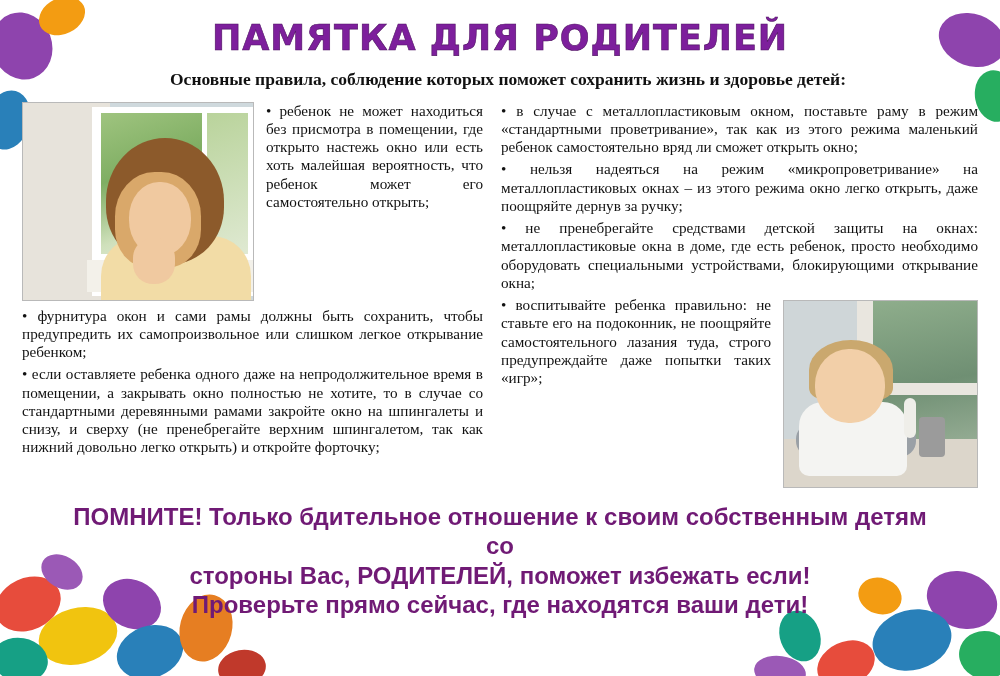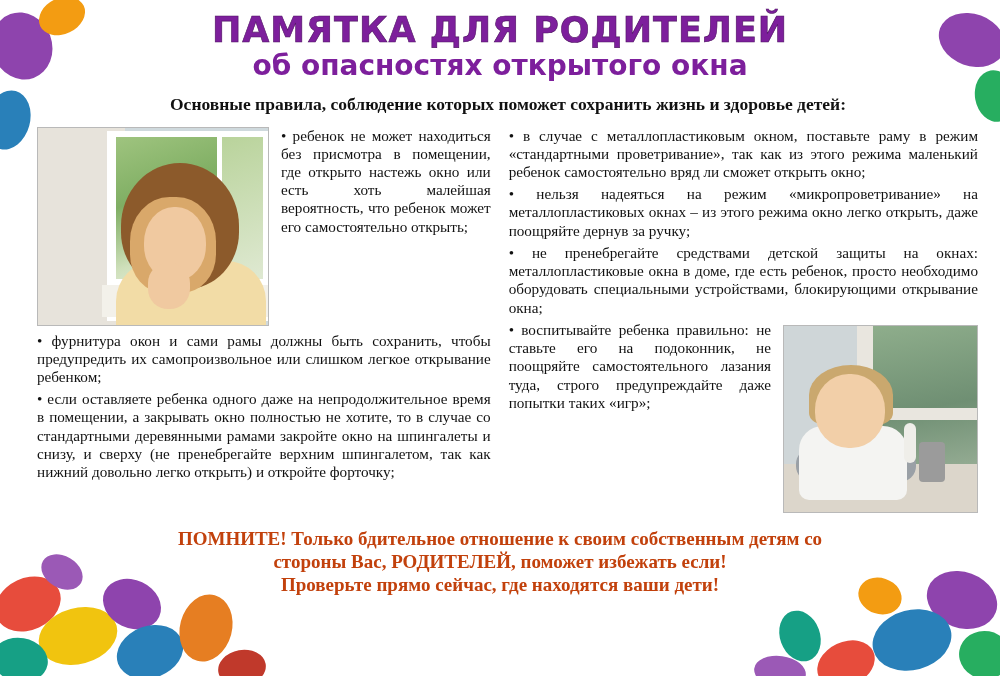--- a/index.html
+++ b/index.html
@@ -24,21 +24,21 @@
     height: 676px;
     pointer-events: none;
     z-index: 0;
   }
 
   
   .header {
     position: relative;
     z-index: 2;
     text-align: center;
-    padding-top: 12px;
+    padding-top: 20px;
   }
   .title-1 {
     font-family: "DejaVu Sans", sans-serif;
     font-weight: bold;
     font-size: 35px;
     letter-spacing: 1px;
     color: #7d1f9c;
     text-transform: uppercase;
     line-height: 1.05;
     -webkit-text-stroke: 0.6px #4d1160;
@@ -66,21 +66,20 @@
     z-index: 2;
     margin-top: 12px;
     padding: 0 22px;
     display: flex;
     gap: 18px;
     align-items: flex-start;
   }
   .col-left {
     width: 462px;
     position: relative;
-    margin-left: 15px;
   }
   .col-right {
     width: 478px;
     position: relative;
   }
 
   .photo {
     border: 1px solid #b9b9b9;
     box-sizing: border-box;
     background: #dfe7ea;
@@ -118,24 +117,24 @@
 
   
   .footer {
     position: relative;
     z-index: 2;
     text-align: center;
     margin-top: 10px;
     padding: 0 60px;
   }
   .footer-line {
-    font-family: Liberation Serif, serif;
-    font-weight: bold;
-    font-size: 19px;
-    color: #c2410c;
+    font-family: Liberation Sans, sans-serif;
+    font-weight: bold;
+    font-size: 24px;
+    color: #701a75;
     line-height: 1.22;
   }
 
   
   .win-scene-1 { position:absolute; inset:0; background:#cfd9dd; }
   .w1-wall { position:absolute; left:0; top:0; width:38%; height:100%; background:#e7e3db; }
   .w1-frame { position:absolute; left:30%; top:2%; width:70%; height:96%; background:#ffffff; }
   .w1-glass { position:absolute; left:34%; top:5%; width:44%; height:72%; background:linear-gradient(160deg,#9fc47f 0%, #7fae63 40%, #cfe0bb 75%, #e8efe0 100%); }
   .w1-glass2 { position:absolute; left:80%; top:5%; width:18%; height:72%; background:linear-gradient(160deg,#b9d39b,#dfe9d2); }
   .w1-sill { position:absolute; left:28%; bottom:4%; width:72%; height:16%; background:#f3f1ea; }
@@ -182,21 +181,20 @@
   <ellipse cx="912" cy="640" rx="40" ry="30" fill="#2980b9" transform="rotate(-15 912 640)"></ellipse>
   <ellipse cx="985" cy="655" rx="26" ry="24" fill="#27ae60" transform="rotate(10 985 655)"></ellipse>
   <ellipse cx="846" cy="664" rx="30" ry="22" fill="#e74c3c" transform="rotate(-25 846 664)"></ellipse>
   <ellipse cx="880" cy="596" rx="22" ry="18" fill="#f39c12" transform="rotate(18 880 596)"></ellipse>
   <ellipse cx="800" cy="636" rx="20" ry="26" fill="#16a085" transform="rotate(-20 800 636)"></ellipse>
   <ellipse cx="780" cy="672" rx="26" ry="16" fill="#9b59b6" transform="rotate(8 780 672)"></ellipse>
 </svg>
 
 <div class="header">
   <div class="title-1">ПАМЯТКА ДЛЯ РОДИТЕЛЕЙ</div>
-  <div class="title-2">об опасностях открытого окна</div>
   <div class="subtitle">Основные правила, соблюдение которых поможет сохранить жизнь и здоровье детей:</div>
 </div>
 
 <div class="content">
 
   <div class="col-left">
     <div class="photo photo-left">
       <div class="win-scene-1">
         <div class="w1-wall"></div>
         <div class="w1-frame"></div>

